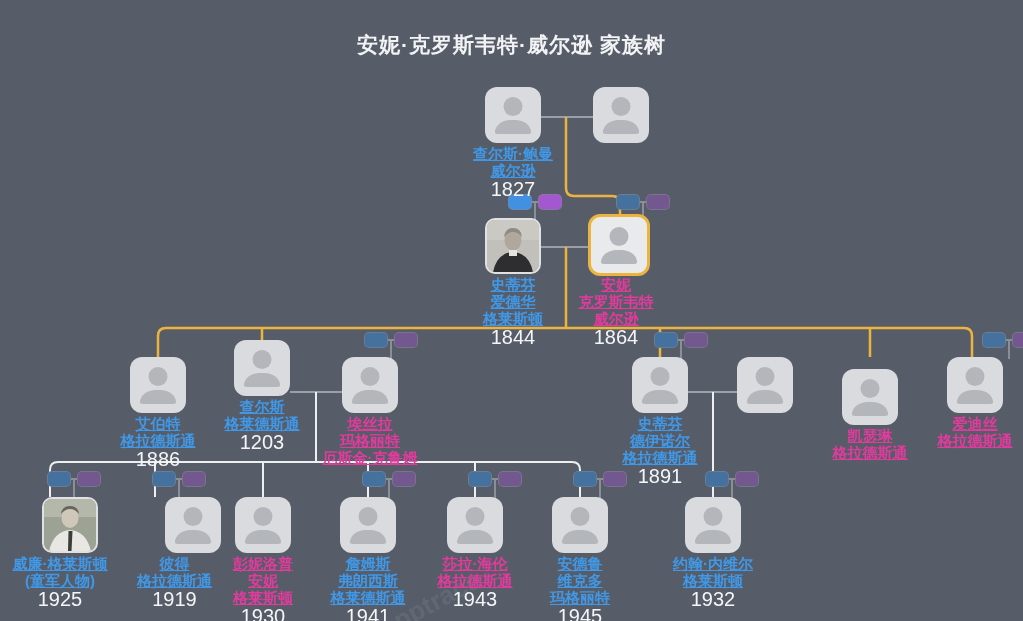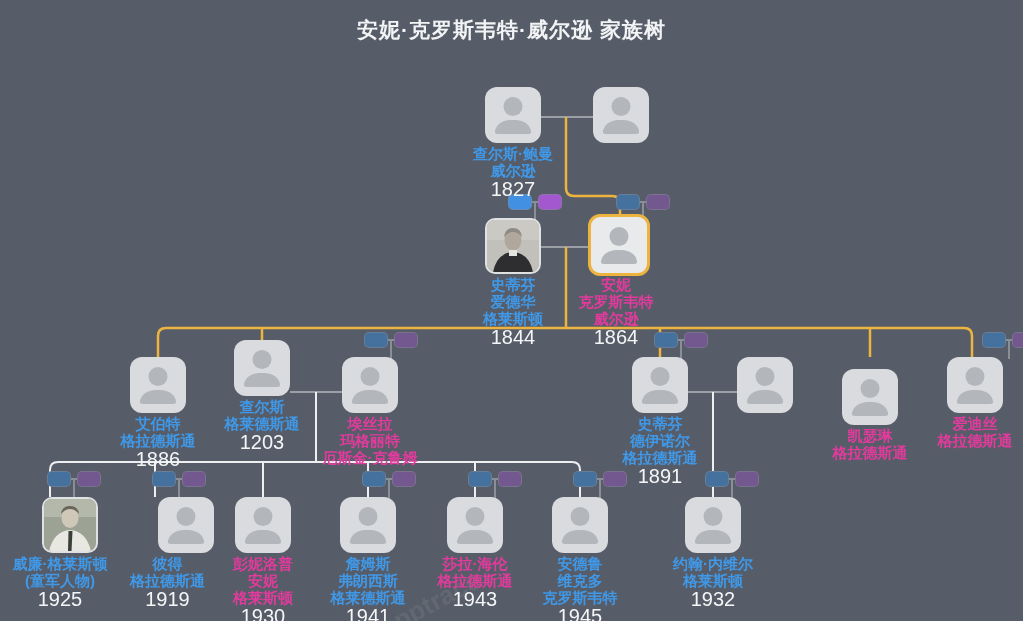--- a/index.html
+++ b/index.html
@@ -1,19 +1,19 @@
 <!DOCTYPE html>
 <html><head>
 <meta charset="utf-8">
 <style>
   html,body{margin:0;padding:0;background:#575d68;}
   #stage{position:relative;width:1023px;height:621px;background:#575d68;overflow:hidden;
          font-family:"Liberation Sans",sans-serif;}
   
-  .title{position:absolute;top:16px;left:0;width:100%;text-align:center;color:#f2f3f5;
+  .title{position:absolute;top:31px;left:0;width:100%;text-align:center;color:#f2f3f5;
          font-size:21px;font-weight:bold;letter-spacing:1px;}
   .subtitle{position:absolute;top:46px;left:0;width:100%;text-align:center;color:#9aa1a9;
          font-size:13px;}
   
   svg.lines{position:absolute;left:0;top:0;z-index:1;}
   
   .pills{position:absolute;z-index:2;width:54px;height:16px;}
   .pills::before{content:"";position:absolute;left:20px;right:20px;top:7px;height:2px;background:#8a8f97;}
   .pills .tail{position:absolute;left:26px;top:8px;width:2px;height:19px;background:#8a8f97;z-index:-1;}
   .pill{position:absolute;top:0;width:24px;height:16px;border-radius:5px;border:1px solid rgba(130,136,146,.55);box-sizing:border-box;}
@@ -26,21 +26,21 @@
   .avatar{width:56px;height:56px;background:#d9dbde;border-radius:12px;position:relative;overflow:hidden;}
   .avatar::before{content:"";position:absolute;top:10px;left:50%;transform:translateX(-50%);
        width:19px;height:19px;border-radius:50%;background:#b3b7bc;}
   .avatar::after{content:"";position:absolute;bottom:9px;left:50%;transform:translateX(-50%);
        width:36px;height:14px;border-radius:18px 18px 3px 3px/14px 14px 2px 2px;background:#b3b7bc;}
   .avatar.hl{background:#e9eaec;border:3px solid #ecb43e;}
   .photo{width:52px;height:52px;border:2px solid #dfe1e3;border-radius:10px;overflow:hidden;background:#b9b7b0;}
   .photo svg{display:block;}
   .plabel{position:absolute;top:58px;left:50%;transform:translateX(-50%);width:146px;text-align:center;}
   .person.big .plabel{top:62px;}
-  .pname{display:block;white-space:pre-line;font-size:15px;line-height:17px;font-weight:bold;}
+  .pname{display:block;white-space:pre-line;font-size:15px;line-height:17px;font-weight:bold;text-decoration:underline;}
   .pname.m{color:#3f98e8;}
   .pname.f{color:#e23a9d;}
   .pyear{display:block;color:#f4f5f6;font-size:20px;line-height:18px;margin-top:1px;font-weight:normal;}
   
   .wm{position:absolute;z-index:0;color:rgba(255,255,255,0.07);font-size:26px;font-weight:bold;
       transform:rotate(-28deg);}
 </style>
 </head>
 <body>
 
@@ -247,21 +247,21 @@
         <path d="M5 52 Q10 32 26 31 Q42 32 47 52 Z" fill="#e9e7e2"></path>
         <path d="M24.5 32 H28.5 L27.5 52 H24 Z" fill="#3a3f3c"></path>
       </svg>
     </div>
     <div class="plabel">
       <span class="pname m">威廉·格莱斯顿
 (童军人物)</span>
       <span class="pyear">1925</span>
     </div>
   </div>
-  <div class="person" style="left:121px;top:497px;padding-left:37px;">
+  <div class="person" style="left:128px;top:497px;padding-left:37px;">
     <div class="avatar"></div>
     <div class="plabel">
       <span class="pname m">彼得
 格拉德斯通</span>
       <span class="pyear">1919</span>
     </div>
   </div>
   <div class="person" style="left:235px;top:497px;">
     <div class="avatar"></div>
     <div class="plabel">
@@ -286,21 +286,21 @@
       <span class="pname f">莎拉·海伦
 格拉德斯通</span>
       <span class="pyear">1943</span>
     </div>
   </div>
   <div class="person" style="left:552px;top:497px;">
     <div class="avatar"></div>
     <div class="plabel">
       <span class="pname m">安德鲁
 维克多
-克罗斯韦特</span>
+玛格丽特</span>
       <span class="pyear">1945</span>
     </div>
   </div>
   <div class="person" style="left:685px;top:497px;">
     <div class="avatar"></div>
     <div class="plabel">
       <span class="pname m">约翰·内维尔
 格莱斯顿</span>
       <span class="pyear">1932</span>
     </div>

